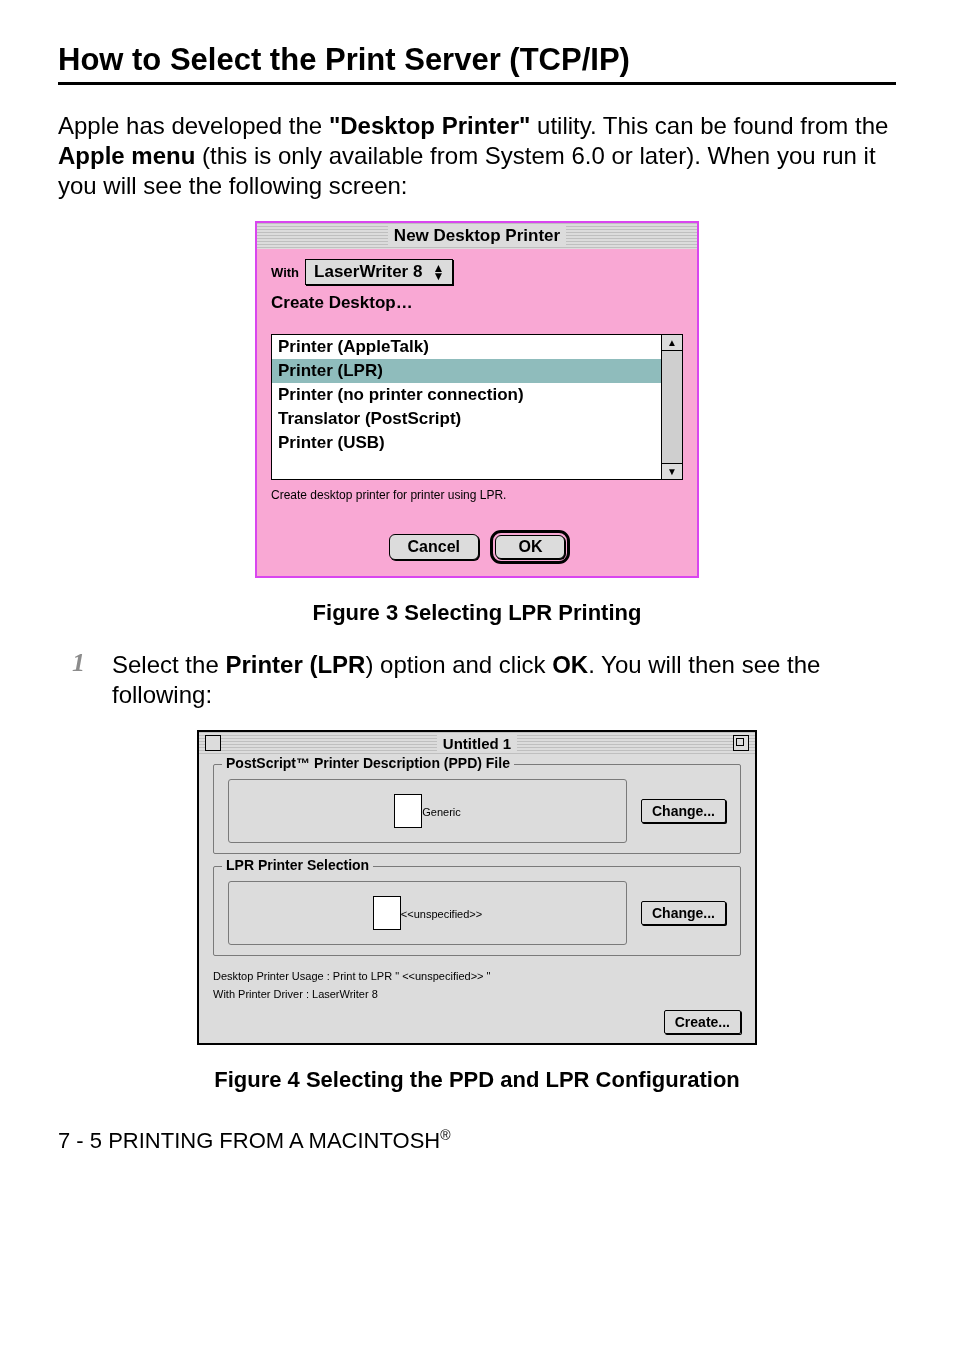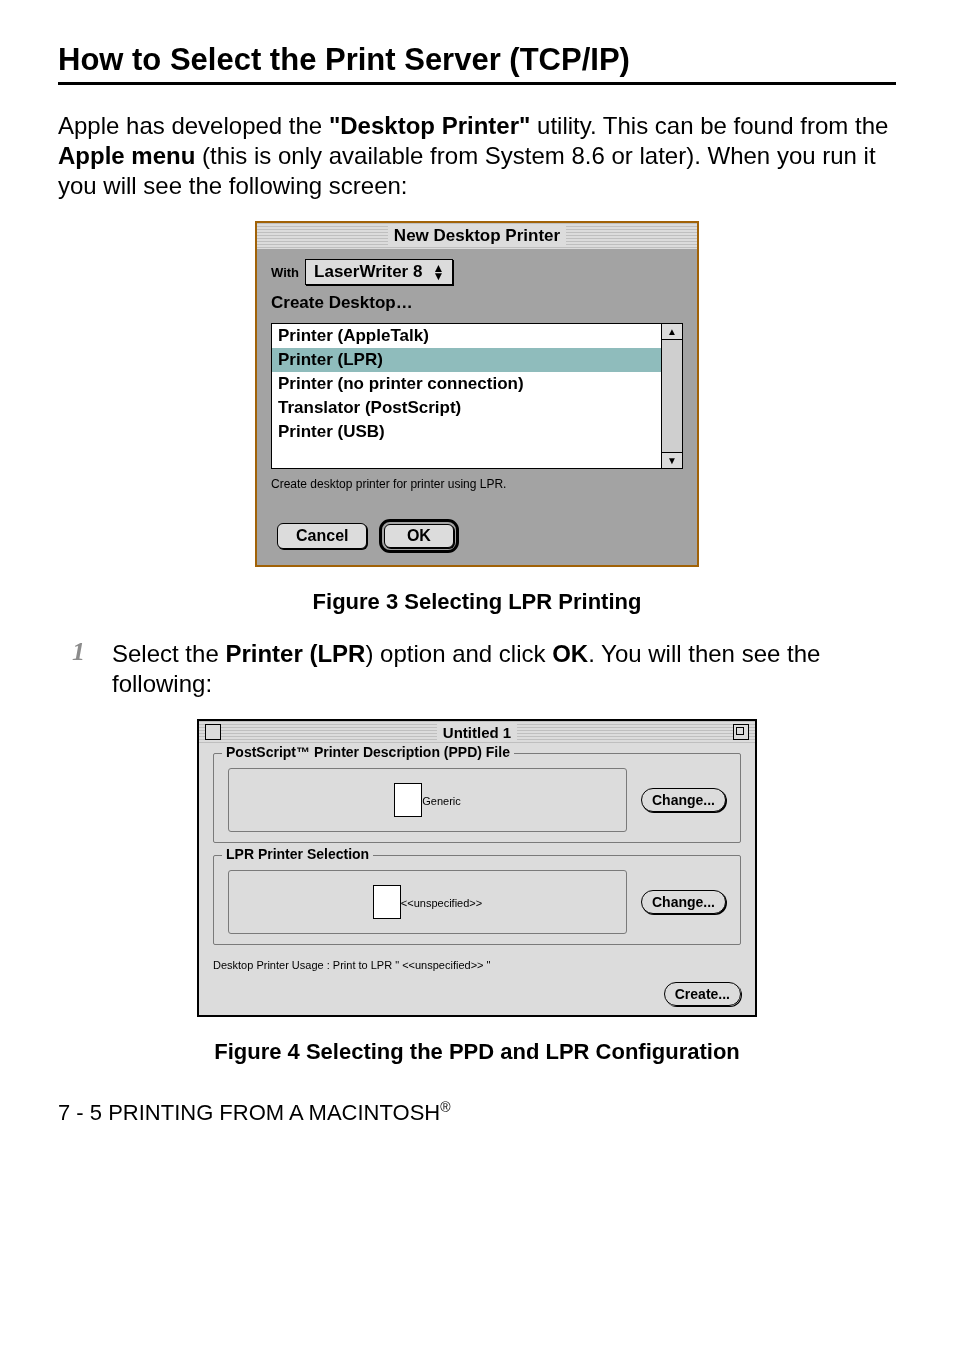--- a/index.html
+++ b/index.html
@@ -9,70 +9,70 @@
 .body-text{font-size:24px;line-height:1.25;margin:0 0 20px 0}
 .fig-wrap{text-align:center;margin:0 0 22px 0}
 .caption{font-size:22px;font-weight:bold;text-align:center;margin:22px 0 24px 0}
 .list-row{display:flex;align-items:flex-start;margin:0 0 20px 14px}
 .list-num{font-family:"Times New Roman",serif;font-style:italic;font-weight:bold;font-size:26px;color:#8c8c8c;width:26px;flex:0 0 auto;margin-right:14px;margin-top:-2px}
 .list-text{font-size:24px;line-height:1.25}
 .pgnum{font-size:22px;margin-top:34px}
 .sup{font-size:14px;vertical-align:super}
 
 
-.dlg1{display:inline-block;background:#a3a3a3;border:2px solid #a16207;width:440px;text-align:left}
+.dlg1{display:inline-block;background:#f9a8d4;border:2px solid #d946ef;width:440px;text-align:left}
 .dlg1-title{font-family:Verdana,Geneva,sans-serif;font-weight:bold;font-size:17px;text-align:center;padding:3px 0;background:repeating-linear-gradient(to bottom,#bfbfbf 0 1px,#dcdcdc 1px 3px)}
 .dlg1-title span{background:#dcdcdc;padding:0 6px}
 .dlg1-body{padding:10px 14px 14px 14px}
 .row-with{display:flex;align-items:center;margin-bottom:8px}
 .row-with .lbl{font-family:Verdana,Geneva,sans-serif;font-weight:bold;font-size:13px;margin-right:6px}
 .select{display:flex;align-items:center;background:#dcdcdc;border:1px solid #000;box-shadow:1px 1px 0 #000;padding:2px 8px;font-family:Verdana,Geneva,sans-serif;font-weight:bold;font-size:17px}
 .select .arrow{margin-left:10px;font-size:12px;line-height:8px}
-.cd{font-family:Verdana,Geneva,sans-serif;font-weight:bold;font-size:17px;margin-bottom:10px}
+.cd{font-family:Verdana,Geneva,sans-serif;font-weight:bold;font-size:17px;margin-bottom:21px}
 .listbox{display:flex;border:1px solid #000}
 .listbox-inner{flex:1;background:#fff}
 .listbox-inner div{font-family:Verdana,Geneva,sans-serif;font-weight:bold;font-size:17px;padding:2px 6px}
 .listbox-inner .sel{background:#8fbcbc}
 .scrollbar{width:20px;background:#cfcfcf;border-left:1px solid #000;display:flex;flex-direction:column;justify-content:space-between}
 .scrollbar .up,.scrollbar .down{text-align:center;font-size:10px;background:#dcdcdc;border-bottom:1px solid #000;padding:2px 0}
 .scrollbar .down{border-bottom:0;border-top:1px solid #000}
 .hint{font-family:Geneva,Verdana,sans-serif;font-size:12px;padding:8px 0 28px 0}
-.btnrow{text-align:left;padding:4px 0 2px 0}
+.btnrow{text-align:center;padding:4px 0 2px 0}
 .mbtn{display:inline-block;font-family:Verdana,Geneva,sans-serif;font-weight:bold;font-size:16px;padding:3px 18px;background:#dcdcdc;border:1px solid #000;border-radius:6px;box-shadow:1px 1px 0 #000;margin:0 6px}
 .mbtn.def{padding:2px 22px;border:1px solid #000;outline:3px solid #000;outline-offset:2px}
 
 
 .dlg2{display:inline-block;background:#dcdcdc;border:2px solid #000;width:556px;text-align:left}
 .dlg2-titlebar{display:flex;align-items:center;background:repeating-linear-gradient(to bottom,#bfbfbf 0 1px,#dcdcdc 1px 3px)}
 .dlg2-closebox{width:14px;height:14px;border:1px solid #000;background:#dcdcdc;margin:3px 6px}
 .dlg2-title{flex:1;text-align:center;font-family:Verdana,Geneva,sans-serif;font-weight:bold;font-size:15px}
 .dlg2-title span{background:#dcdcdc;padding:0 6px}
 .dlg2-zoom{width:14px;height:14px;border:1px solid #000;background:#dcdcdc;margin:3px 6px;position:relative}
 .dlg2-zoom::after{content:"";position:absolute;left:2px;top:2px;width:6px;height:6px;border:1px solid #000}
 .dlg2-body{padding:10px 14px 12px 14px}
 .group{border:1px solid #7a7a7a;border-radius:2px;padding:14px 14px 10px 14px;margin-bottom:12px;position:relative}
 .group-label{position:absolute;top:-10px;left:8px;background:#dcdcdc;font-family:Verdana,Geneva,sans-serif;font-weight:bold;font-size:14px;padding:0 4px}
 .group-row{display:flex;align-items:center}
 .preview{flex:1;border:1px solid #7a7a7a;border-radius:3px;height:62px;margin-right:14px;display:flex;align-items:center;justify-content:center;background:#dcdcdc}
 .preview .icon{width:26px;height:32px;border:1px solid #000;background:#fff;position:relative}
 .preview .icon::after{content:"";position:absolute;left:4px;top:6px;font-size:10px}
 .preview .plabel{font-family:Geneva,Verdana,sans-serif;font-size:11px;margin-top:2px}
-.sbtn{font-family:Verdana,Geneva,sans-serif;font-weight:bold;font-size:14px;padding:3px 10px;background:#dcdcdc;border:1px solid #000;border-radius:12px;box-shadow:1px 1px 0 #000;white-space:nowrap}
+.sbtn{font-family:Verdana,Geneva,sans-serif;font-weight:bold;font-size:14px;padding:3px 10px;background:#dcdcdc;border:1px solid #000;border-radius:2px;box-shadow:1px 1px 0 #000;white-space:nowrap}
 .meta{font-family:Geneva,Verdana,sans-serif;font-size:11px;line-height:1.6;margin:6px 0 10px 0}
 .create-row{text-align:right}
 </style>
 </head>
 <body>
 
 <div class="page">
   <div class="h1">How to Select the Print Server (TCP/IP)</div>
   <hr class="hr">
 
   <p class="body-text">
-    <span>Apple has developed the </span><b>"Desktop Printer"</b><span> utility. This can be found from the </span><b>Apple menu</b><span> (this is only available from System 8.6 or later). When you run it you will see the following screen:</span>
+    <span>Apple has developed the </span><b>"Desktop Printer"</b><span> utility. This can be found from the </span><b>Apple menu</b><span> (this is only available from System 6.0 or later). When you run it you will see the following screen:</span>
   </p>
 
   <div class="fig-wrap">
     <div class="dlg1">
       <div class="dlg1-title"><span>New Desktop Printer</span></div>
       <div class="dlg1-body">
         <div class="row-with">
           <span class="lbl">With</span>
           <div class="select">
             <span>LaserWriter 8</span>
@@ -135,20 +135,21 @@
           <div class="group-row">
             <div class="preview">
               <div class="icon"></div>
               <div class="plabel">&lt;&lt;unspecified&gt;&gt;</div>
             </div>
             <span class="sbtn">Change...</span>
           </div>
         </div>
         <div class="meta">
           <div>Desktop Printer Usage : Print to LPR " &lt;&lt;unspecified&gt;&gt; "</div>
+          <div>With Printer Driver : LaserWriter 8</div>
         </div>
         <div class="create-row">
           <span class="sbtn">Create...</span>
         </div>
       </div>
     </div>
   </div>
 
   <div class="caption">Figure 4 Selecting the PPD and LPR Configuration</div>
 

